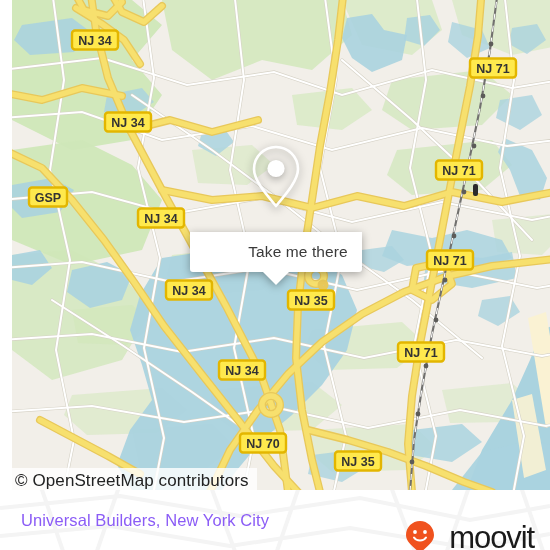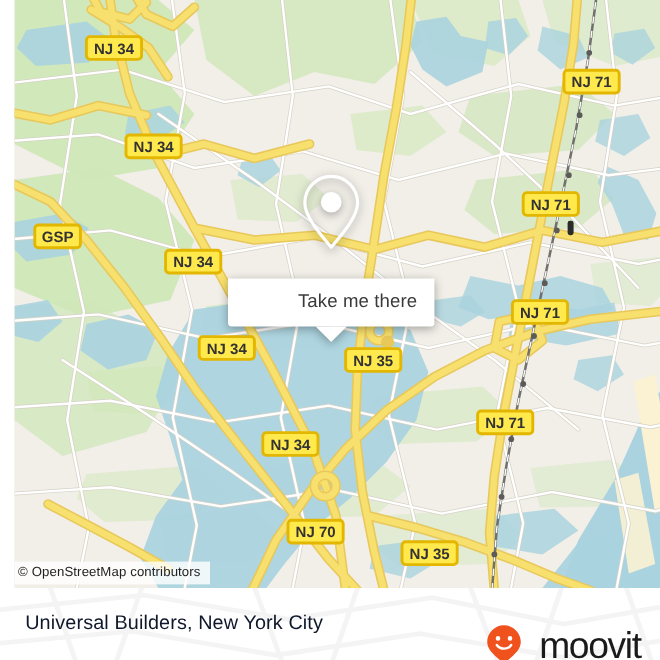--- a/index.html
+++ b/index.html
@@ -10,21 +10,21 @@
 
   
   #map{position:absolute;left:12px;top:0;width:550px;height:490px;overflow:hidden;
        background:#f2efe9;}
   #map svg{position:absolute;left:0;top:0;display:block;}
 
   
   #attrib{position:absolute;left:0;top:468px;
           background:rgba(255,255,255,.80);
           padding:3px 8px 4px 3px;
-          font-size:11px;color:#222;letter-spacing:.1px;
+          font-size:17px;color:#222;letter-spacing:.1px;
           white-space:nowrap;z-index:40;}
 
   
   #card{position:absolute;left:190px;top:122px;width:172px;z-index:60;
         border-radius:3px;overflow:visible;
         filter:drop-shadow(0 2px 4px rgba(0,0,0,.33));}
   #card-top{height:110px;border-radius:3px 3px 0 0;
             display:flex;align-items:center;justify-content:center;}
   #card-foot{height:40px;background:#fff;border-radius:0 0 3px 3px;
              display:flex;align-items:center;justify-content:center;position:relative;padding-left:44px;}
@@ -32,21 +32,21 @@
   #card-tail{position:absolute;left:50%;top:100%;transform:translateX(-50%);
              width:0;height:0;border-left:13px solid transparent;
              border-right:13px solid transparent;border-top:13px solid #fff;}
   #pin-icon{display:block;}
 
   
   #footer{position:absolute;left:0;top:490px;width:550px;height:60px;
           background:#fff;overflow:hidden;z-index:30;}
   #footer-lines{position:absolute;left:0;top:0;}
   #footer-title{position:absolute;left:21px;top:50%;transform:translateY(-50%);
-                font-size:16.5px;color:#0f172a;white-space:nowrap;letter-spacing:.1px;text-align:right;}
+                font-size:16.5px;color:#8b5cf6;white-space:nowrap;letter-spacing:.1px;text-align:right;}
   #brand{position:absolute;right:16px;top:50%;transform:translateY(-50%);
          display:flex;align-items:center;gap:14px;margin-top:17px;}
   #brand-word{font-size:31px;color:#1a1a1a;letter-spacing:-1.1px;line-height:1;
               font-weight:400;}
   
 </style>
 </head>
 <body>
 
 <div id="app">

